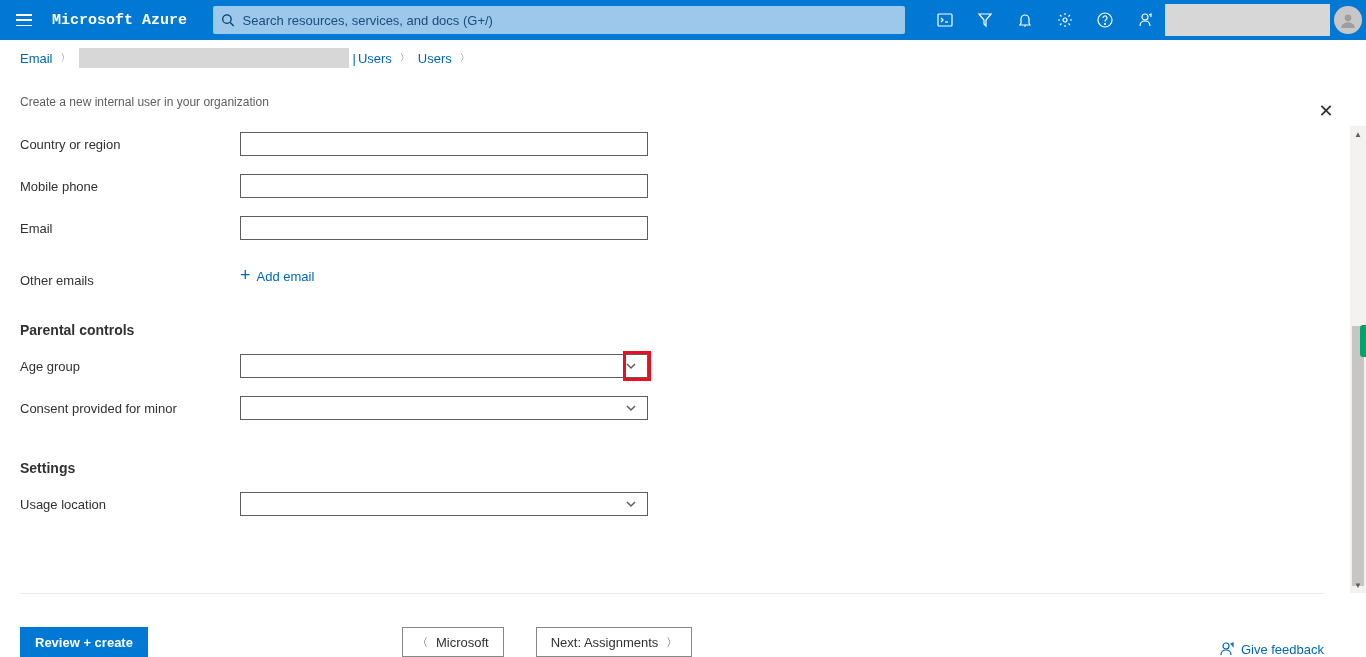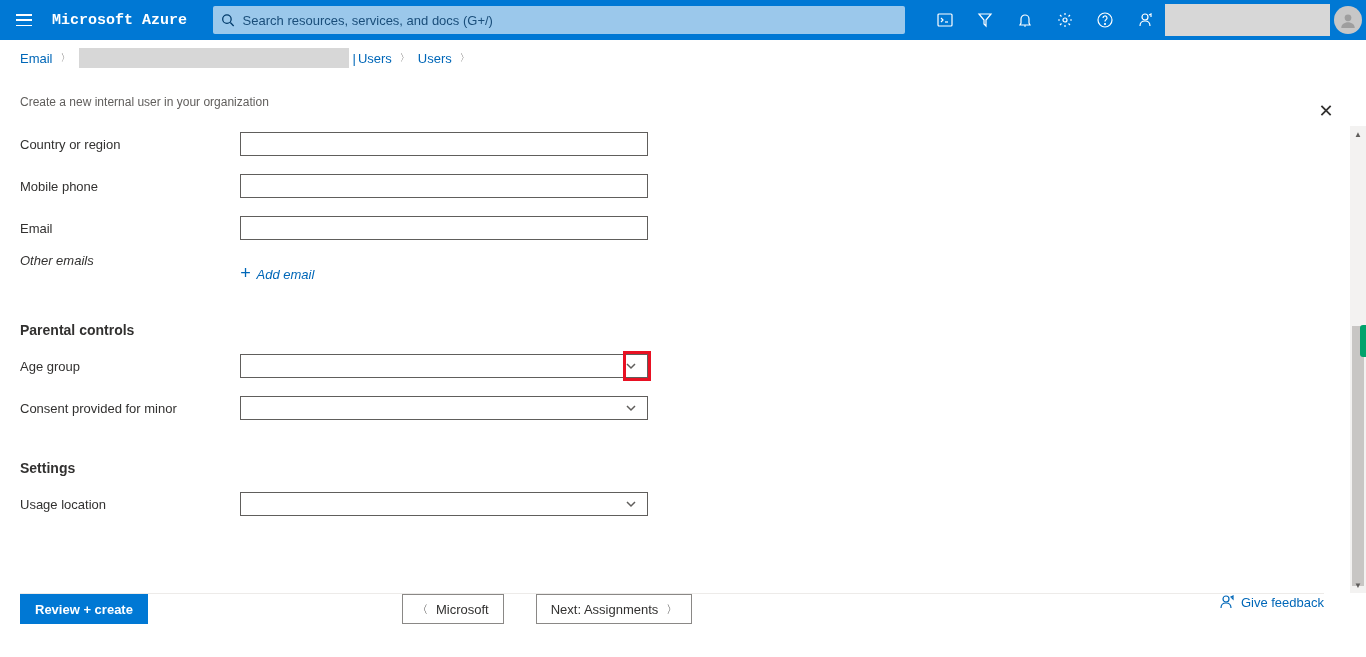--- a/index.html
+++ b/index.html
@@ -121,21 +121,21 @@
   position: absolute; right: 2px; width: 12px; background: #c8c6c4; border-radius: 0;
 }
 .side-tab {
   position: absolute; right: 0; top: 325px; width: 6px; height: 32px; background: #00a36c;
   border-radius: 3px 0 0 3px;
 }
 
 
 .footer {
   position: absolute; left: 20px; right: 42px; bottom: 0; height: 64px;
-  border-top: 1px solid #edebe9; display: flex; align-items: flex-start; gap: 22px;
+  border-top: 1px solid #edebe9; display: flex; align-items: flex-end; gap: 22px;
 }
 .btn {
   height: 30px; display: inline-flex; align-items: center; justify-content: center;
   font-size: 13px; padding: 0 14px; cursor: pointer; border: 1px solid #8a8886;
   background: #fff; color: #323130;
 }
 .btn-primary { background: #0078d4; border-color: #0078d4; color: #fff; font-weight: 600; }
 .btn .chev-l { margin-right: 8px; font-size: 11px; }
 .btn .chev-r { margin-left: 8px; font-size: 11px; }
 .footer-gap { width: 210px; }
@@ -247,21 +247,21 @@
     <div class="form-row row-gap-small">
       <div class="form-label">Mobile phone</div>
       <div class="form-control"><input class="text-input" type="text" value="" style=""></div>
     </div>
 
     <div class="form-row row-gap-small">
       <div class="form-label">Email</div>
       <div class="form-control"><input class="text-input" type="text" value="" style=""></div>
     </div>
 
-    <div class="form-row row-gap-small" style="align-items:flex-start;font-style:italic;">
+    <div class="form-row row-gap-small" style="align-items:flex-end;">
       <div class="form-label">Other emails</div>
       <div class="form-control" style="padding-top:10px;">
         <div class="add-email">
           <span class="add-email-plus">+</span>
           <span>Add email</span>
         </div>
       </div>
     </div>
 
 

